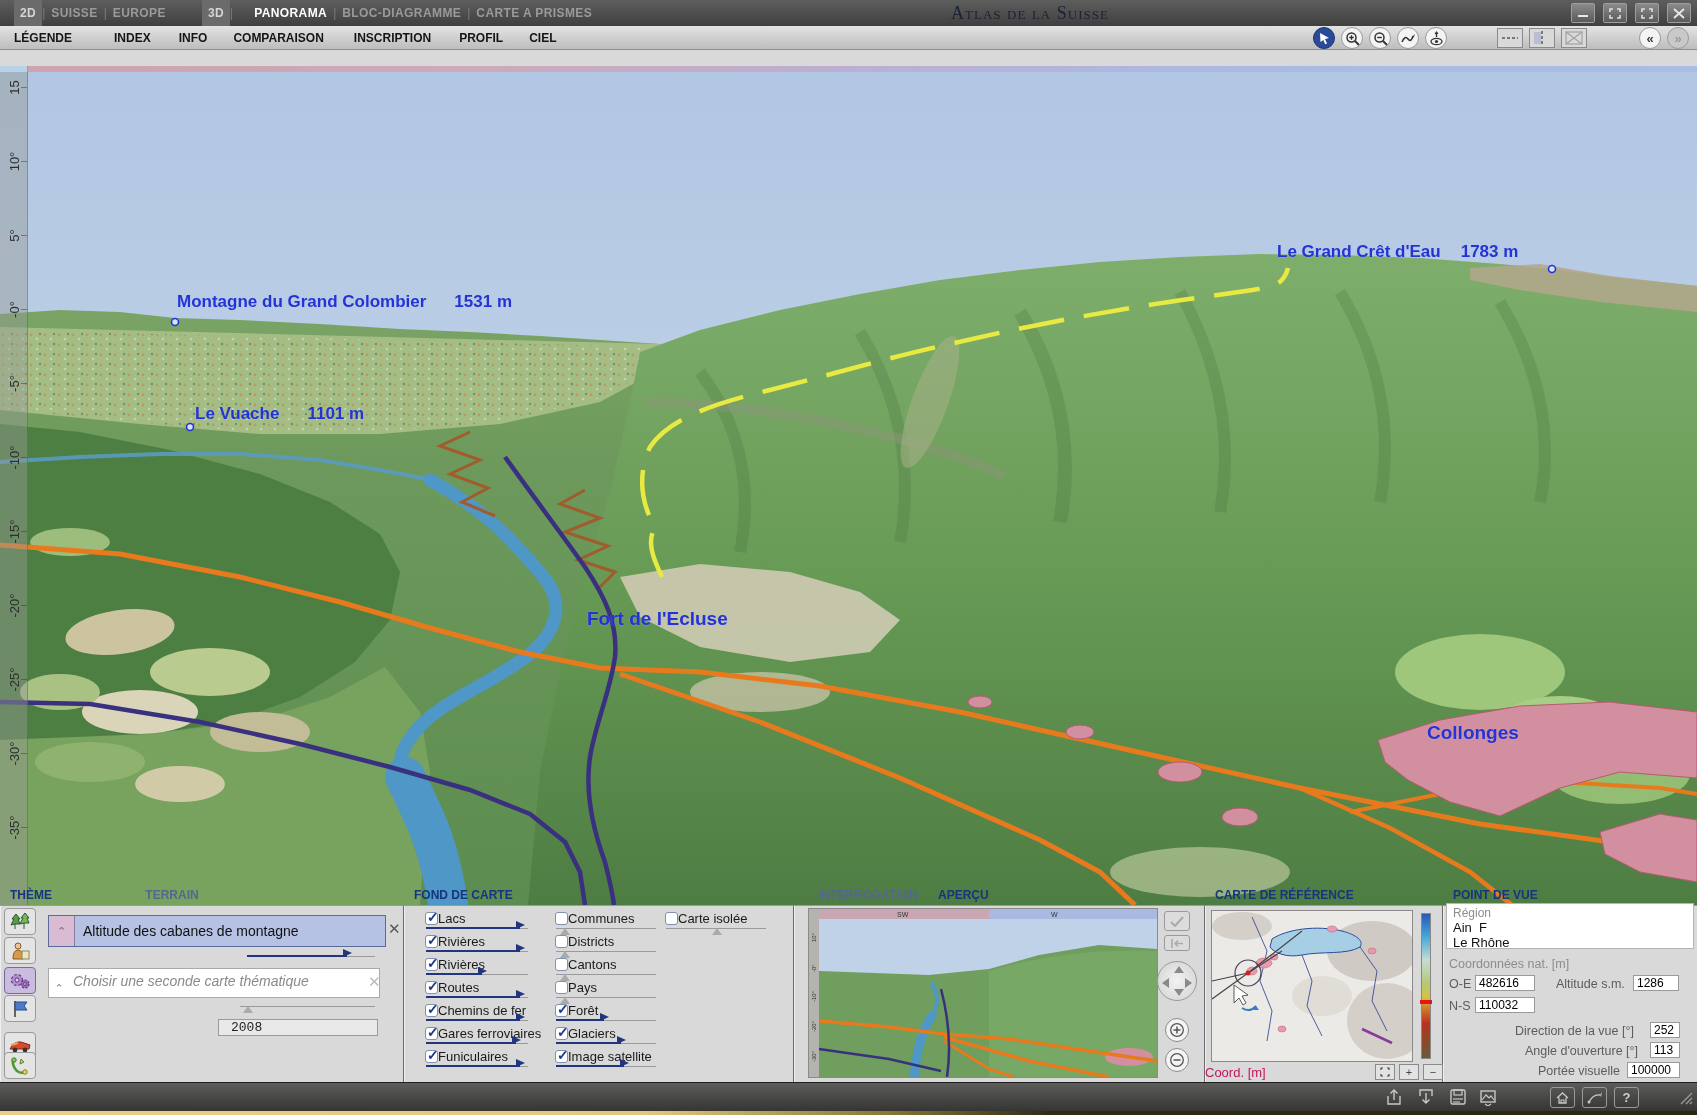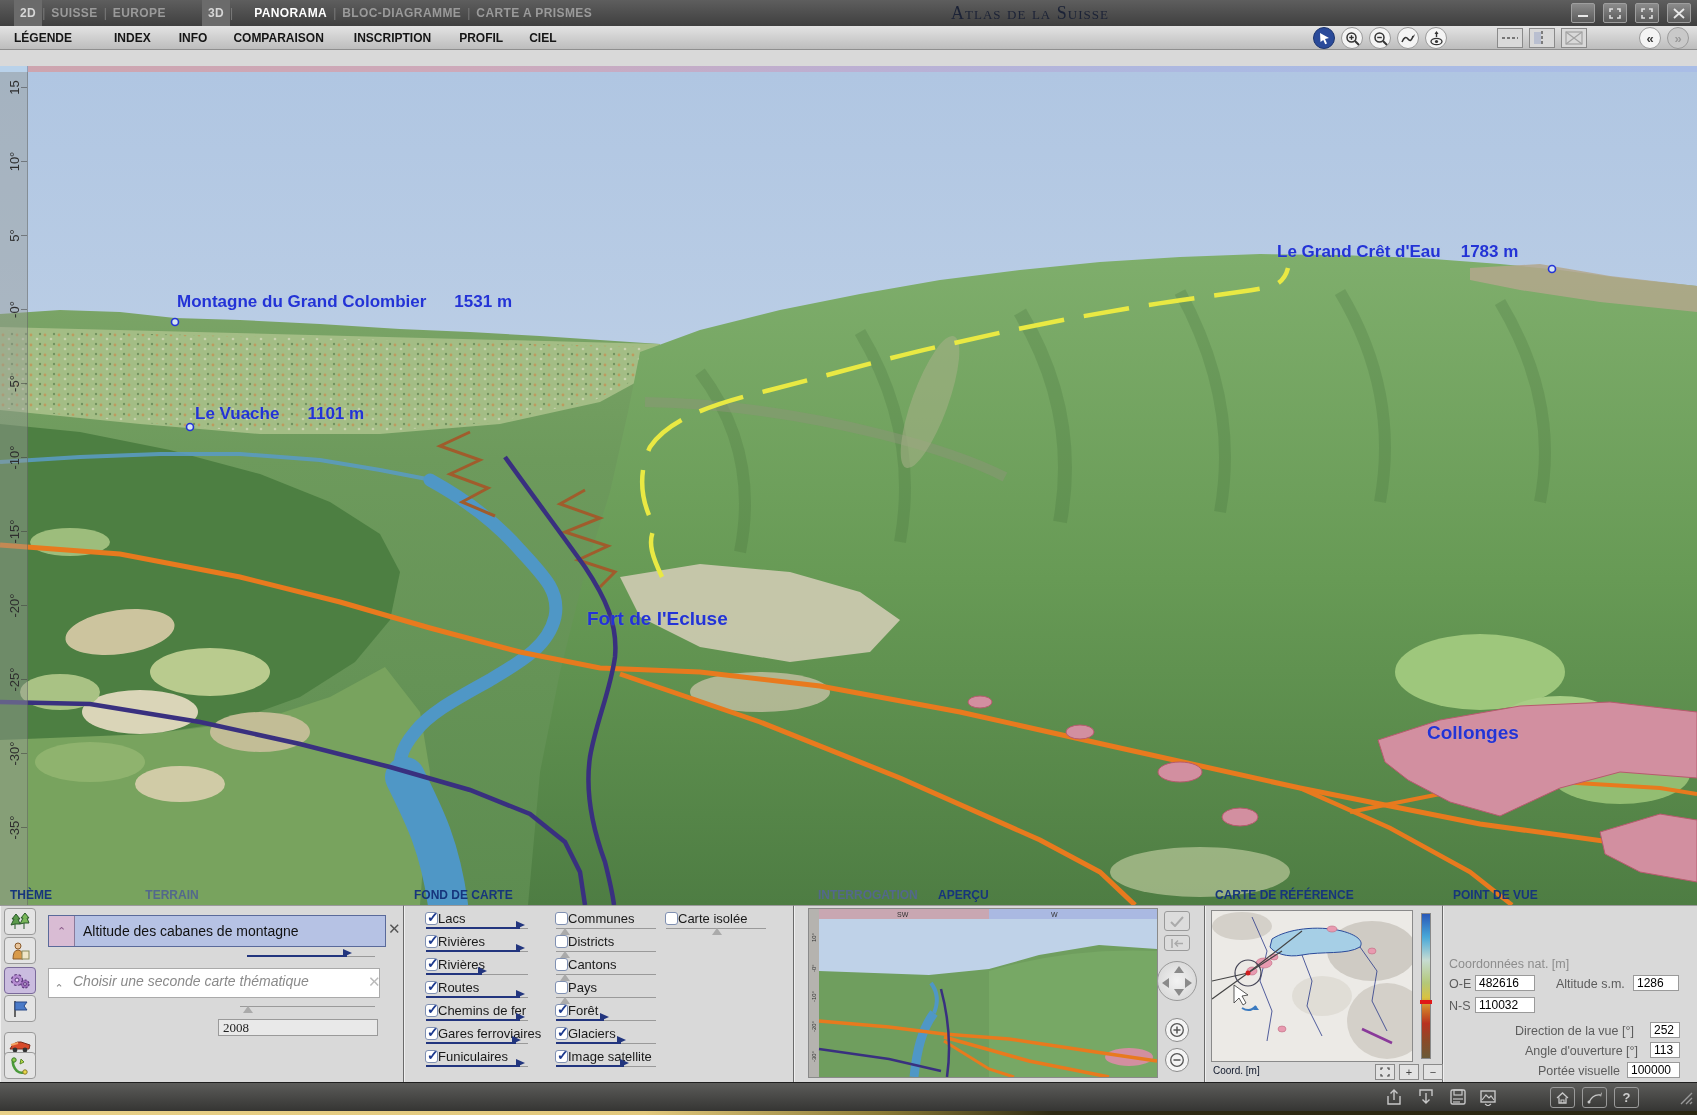--- a/index.html
+++ b/index.html
@@ -89,21 +89,21 @@
   .combo1 .val { font-size:14px; color:#111; padding-left:8px; }
   .combo2 { position:absolute; left:48px; top:83px; width:332px; height:30px; background:#fff;
     border:1px solid #aaa; display:flex; align-items:flex-start; }
   .combo2 .spin { width:20px; height:100%; display:flex; align-items:flex-end;
     justify-content:center; color:#888; font-size:11px; padding-bottom:2px; }
   .combo2 .val { font-size:14px; font-style:italic; color:#8a8a8a; padding:4px 0 0 4px; }
   .xbtn { position:absolute; font-size:15px; color:#555; line-height:1; cursor:default; }
   .xbtn.dim { color:#bbb; }
   .yearbox { position:absolute; left:218px; top:134px; width:160px; height:17px;
     border:1px solid #9a9a9a; background:#e9e9e9; font-size:13px; color:#222;
-    padding:0 4px; font-family:Liberation Serif, serif; }
+    padding:0 12px; font-family:Liberation Mono, monospace; }
 
   
   .slider { position:absolute; }
   .slider .track { position:absolute; left:0; right:0; top:7px; height:1px; background:#9a9a9a; }
   .slider .fill { position:absolute; left:0; top:6px; height:2px; background:#22357e; }
   .slider .mark { position:absolute; top:0; width:0; height:0; margin-left:-4px;
     border-left:9px solid #22357e; border-top:4px solid transparent; border-bottom:4px solid transparent; }
   .slider.gray .mark { border-left:none; border-right:none; margin-left:-4px;
     border-bottom:7px solid #aaa; border-left:5px solid transparent; border-right:5px solid transparent; top:3px; }
 
@@ -126,21 +126,21 @@
   .zcirc { position:absolute; width:24px; height:24px; border-radius:50%; background:#f4f4f4;
     border:1px solid #8a8a8a; display:flex; align-items:center; justify-content:center; }
 
   
   .refmap { position:absolute; left:6px; top:25px; width:202px; height:152px;
     border:1px solid #8a8a8a; background:#eceae6; }
   .scalebar { position:absolute; left:216px; top:28px; width:10px; height:146px;
     border:1px solid #888;
     background:linear-gradient(#2858b8 0%,#48a8d8 16%,#c6dcd2 32%,#b4c878 48%,#d8c242 58%,#d07828 66%,#b83220 76%,#8a4a28 88%,#6a5a38 100%); }
   .scalebar .rmark { position:absolute; left:-2px; top:60%; width:12px; height:4px; background:#e01818; }
-  .reffoot { position:absolute; left:8px; top:180px; font-size:10px; color:#0f172a; }
+  .reffoot { position:absolute; left:0; top:180px; font-size:13px; color:#be185d; }
   .refbtn { position:absolute; top:179px; width:20px; height:16px; background:#e2e2e2;
     border:1px solid #8a8a8a; font-size:11px; color:#444; display:flex; align-items:center;
     justify-content:center; }
 
   
   .povbox { position:absolute; left:3px; top:18px; width:248px; height:46px; background:#fff;
     border:1px solid #b5b5b5; padding:2px 6px; }
   .povbox .lab { font-size:12px; color:#8d8d8d; }
   .povbox .line { font-size:13px; color:#111; white-space:pre; }
   .povlab { position:absolute; font-size:12.5px; color:#8d8d8d; }
@@ -801,20 +801,25 @@
       <span class="refbtn" style="left:218px">−</span>
     </div>
 
     <div class="panel" style="left:1443px; width:254px">
       <div class="panelbg" style="border-right:none"></div>
       <div class="ptab" style="left:0; width:120px">
           <span class="slant"></span>
           <span>POINT DE VUE</span>
         </div>
 
+      <div class="povbox">
+        <div class="lab">Région</div>
+        <div class="line">Ain  F</div>
+        <div class="line">Le Rhône</div>
+      </div>
 
       <span class="povlab" style="left:6px; top:72px">Coordonnées nat. [m]</span>
 
       <span class="fieldlab" style="left:6px; top:92px">O-E</span>
       <input class="fieldin" style="left: 32px; top: 90px; width: 60px;" value="482616">
       <span class="fieldlab" style="left:113px; top:92px">Altitude s.m.</span>
       <input class="fieldin" style="left: 190px; top: 90px; width: 46px;" value="1286">
 
       <span class="fieldlab" style="left:6px; top:114px">N-S</span>
       <input class="fieldin" style="left: 32px; top: 112px; width: 60px;" value="110032">

